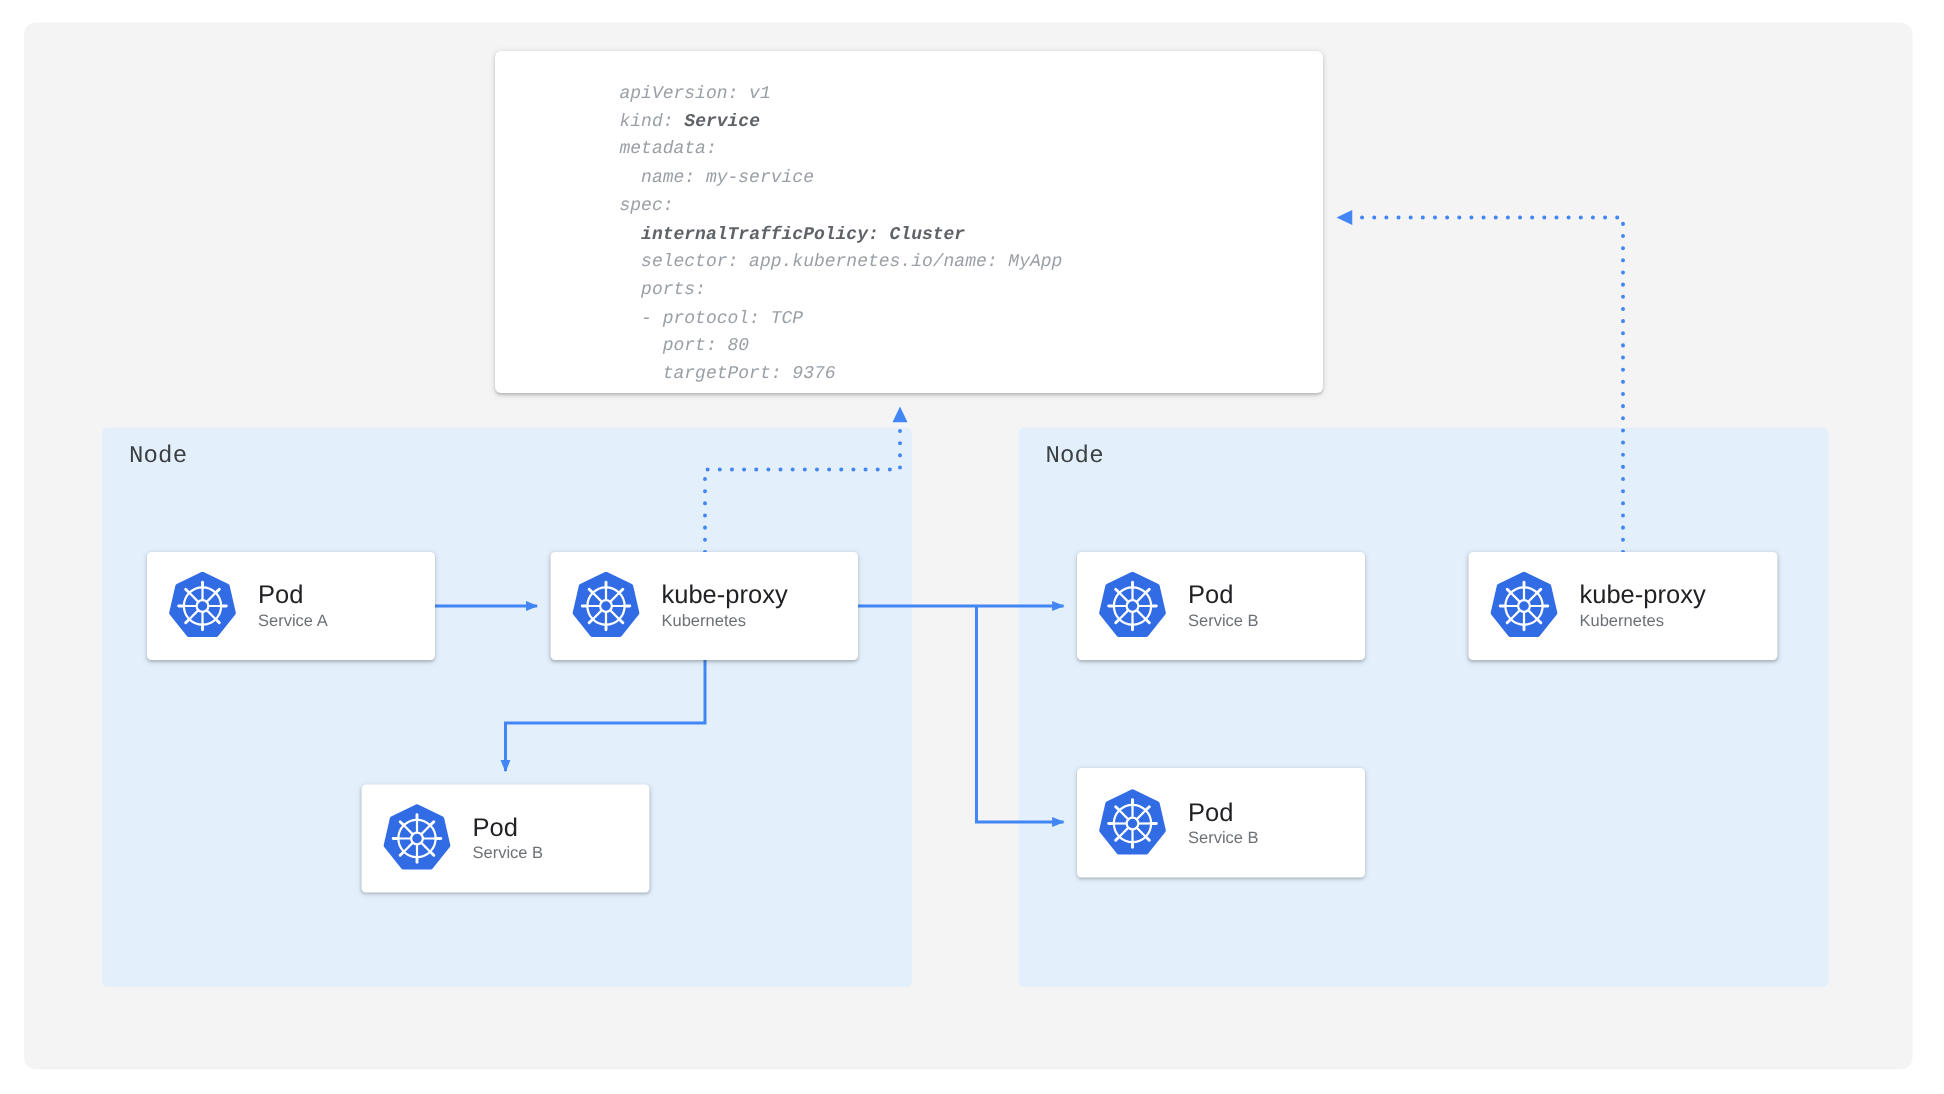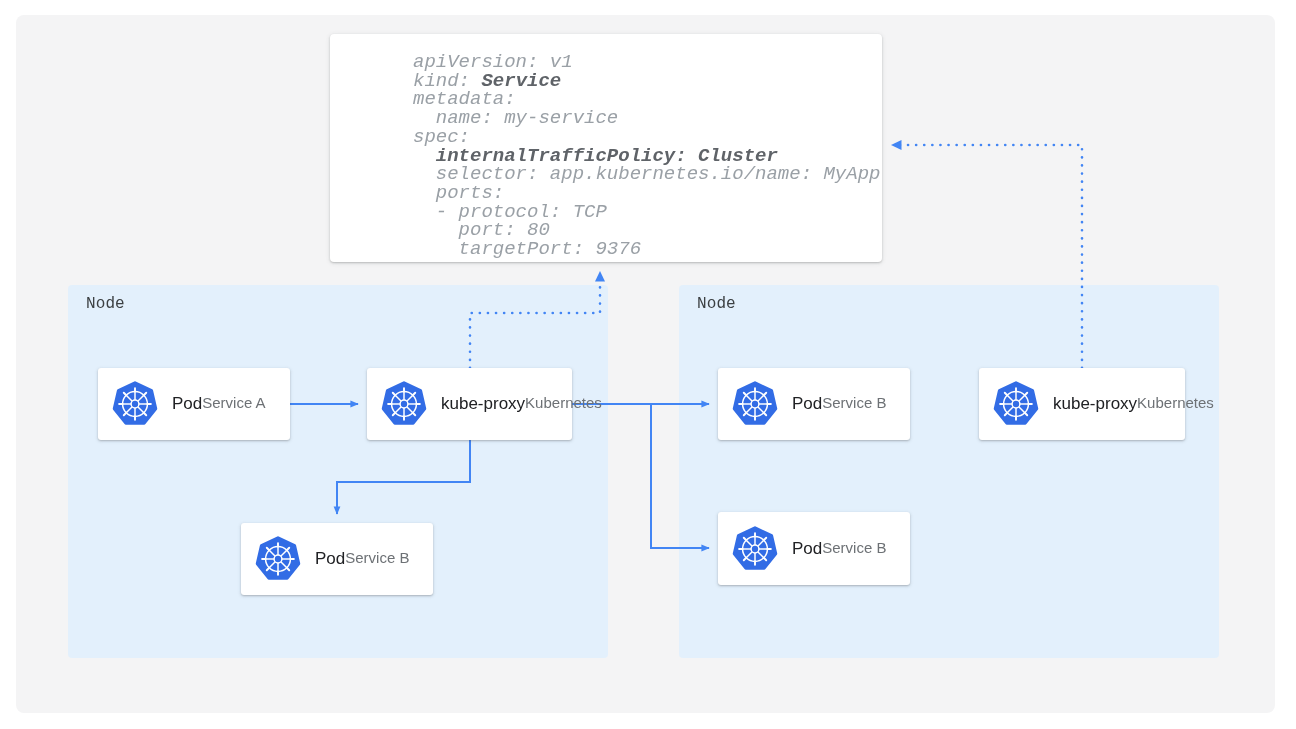--- a/index.html
+++ b/index.html
@@ -64,31 +64,31 @@
   }
   .card .k8s-logo {
     flex: 0 0 auto;
     margin-left: 14px;
     width: 46px;
     height: 46px;
   }
   .card .card-text {
     margin-left: 14px;
     display: flex;
-    flex-direction: row;
+    flex-direction: column;
     justify-content: center;
     line-height: 1.25;
   }
   .card .card-title {
     font-size: 17px;
     color: #202124;
     white-space: nowrap;
   }
   .card .card-sub {
-    font-size: 15px;
+    font-size: 11px;
     color: #6d7175;
     white-space: nowrap;
     margin-top: 1px;
   }
 
   
   .card-pod-a        { left: 98px;  top: 368px; width: 192px; height: 72px; }
   .card-kubeproxy-l  { left: 367px; top: 368px; width: 205px; height: 72px; }
   .card-pod-b-left   { left: 241px; top: 523px; width: 192px; height: 72px; }
   .card-pod-b-r1     { left: 718px; top: 368px; width: 192px; height: 72px; }
@@ -106,21 +106,21 @@
     border-radius: 4px;
     box-shadow: 0 1px 2px rgba(60,64,67,0.26), 0 1px 5px rgba(60,64,67,0.12);
     box-sizing: border-box;
     overflow: hidden;
   }
   .yaml-code {
     position: absolute;
     left: 83px;
     top: 19px;
     font-family: "Liberation Mono", "DejaVu Sans Mono", monospace;
-    font-size: 19px;
+    font-size: 12px;
     line-height: 18.7px;
     font-style: italic;
     color: #9aa0a6;
     white-space: pre;
   }
   .yaml-line { white-space: pre; }
   .yaml-line b { font-weight: bold; color: #5f6368; }
 
   
   #connectors {

